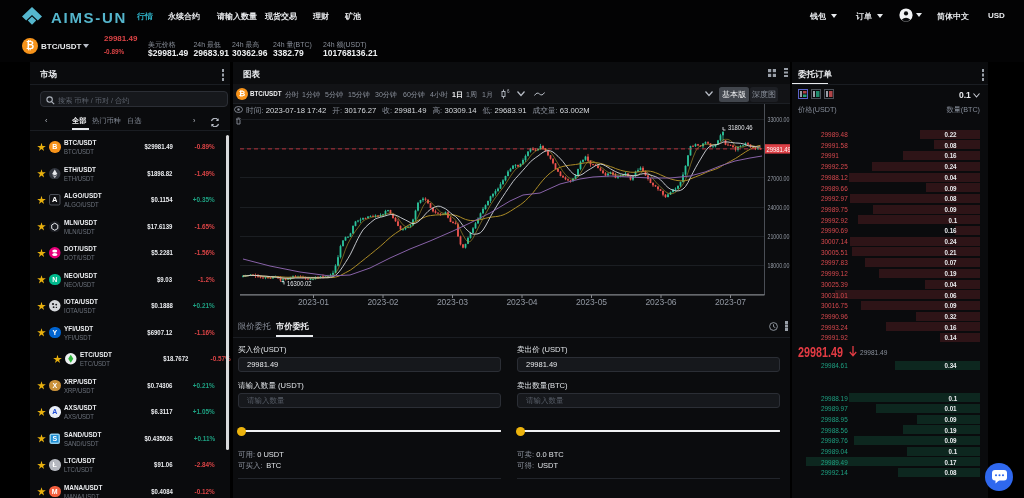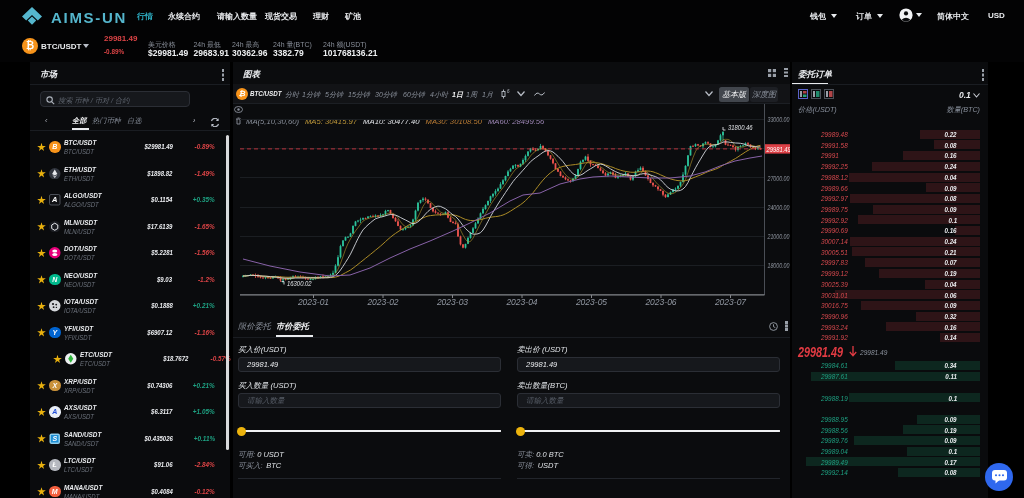--- a/index.html
+++ b/index.html
@@ -15,29 +15,29 @@
 #logo{position:absolute;left:22px;top:7px;}
 #logotxt{position:absolute;left:51px;top:9px;font-size:15px;font-weight:bold;color:#55b6cd;letter-spacing:1.7px;}
 .navitem{position:absolute;top:11px;font-size:8px;color:#e8eaed;font-weight:bold;}
 .ni-act{color:#2fb3c9;}
 .caret{display:inline-block;width:0;height:0;border-left:3.5px solid transparent;border-right:3.5px solid transparent;border-top:4.5px solid #e8eaed;vertical-align:1px;}
 
 #ticker{position:absolute;left:0;top:30px;width:1024px;height:32px;background:#030304;}
 .tlabel{font-size:6.9px;color:#8a909b;}
 .tval{font-size:8.5px;color:#eef0f2;font-weight:bold;}
 
-.panel{position:absolute;background:#0a0b0d;font-style:italic;}
+.panel{position:absolute;background:#0a0b0d;}
 #lpanel{left:30px;top:62px;width:200px;height:436px;}
 #cpanel{left:233px;top:62px;width:557px;height:436px;background:#0b0c0e;}
 #rpanel{left:792px;top:62px;width:196px;height:436px;}
 .phead{position:absolute;left:10px;top:6.5px;font-size:8.5px;font-weight:bold;color:#eceef1;}
 .pline{position:absolute;left:0;right:0;top:22px;height:1px;background:#1a1d22;}
 .dots3{position:absolute;width:3px;height:3px;border-radius:50%;background:#9aa0a9;}
 
-#search{position:absolute;left:10px;top:29px;width:150px;height:16px;background:#16181c;border:1px solid #2b2e35;border-radius:4px;padding-left:16px;}
+#search{position:absolute;left:10px;top:29px;width:188px;height:16px;background:#16181c;border:1px solid #2b2e35;border-radius:4px;padding-left:16px;}
 #search span{position:absolute;left:17px;top:3.5px;font-size:7.2px;color:#5d636d;}
 
 .mtab{position:absolute;top:53.5px;font-size:7.2px;color:#868d99;}
 
 .crow{position:absolute;left:30px;width:196px;height:26.5px;}
 .star{position:absolute;left:7px;top:9px;width:9px;height:9px;background:#e9b10e;clip-path:polygon(50% 0%,61% 35%,98% 35%,68% 57%,79% 91%,50% 70%,21% 91%,32% 57%,2% 35%,39% 35%);}
 .cic{position:absolute;left:19px;top:7.5px;width:11.5px;height:11.5px;border-radius:50%;font-size:7px;font-weight:bold;color:#fff;text-align:center;line-height:11.5px;}
 .cname{position:absolute;left:34px;top:4.5px;font-size:8px;font-weight:bold;color:#eceef1;transform:scaleX(.8);transform-origin:0 50%;}
 .csub{position:absolute;left:34px;top:13.5px;font-size:7.5px;color:#6c727c;transform:scaleX(.8);transform-origin:0 50%;}
 .cprice{position:absolute;right:53.5px;top:8.5px;font-size:8px;font-weight:bold;color:#eceef1;text-align:right;transform:scaleX(.75);transform-origin:100% 50%;}
@@ -326,21 +326,21 @@
     <div class="btnbase" style="left:517px;width:28px;background:#1d1f24;color:#8a909b;">深度图</div>
   </div>
 
   <svg class="abs" style="left:1px;top:44px;" width="9" height="7" viewBox="0 0 9 7">
       <ellipse cx="4.5" cy="3.5" rx="4" ry="3" fill="none" stroke="#8a909b" stroke-width="0.9"></ellipse>
       <circle cx="4.5" cy="3.5" r="1.2" fill="#8a909b"></circle>
     </svg>
   <svg class="abs" style="left:2px;top:54.5px;" width="7" height="8" viewBox="0 0 7 8">
       <path d="M1 2 L6 2 M2 2 L2 7 L5 7 L5 2 M2.5 1 L4.5 1" fill="none" stroke="#8a909b" stroke-width="0.9"></path>
     </svg>
-  <div class="inforow" style="left:13px;top:55px;">MA(5,10,30,60)  <span style="color:#c0993a;">MA5: 30415.97</span>  <span style="color:#e3e5e9;">MA10: 30477.40</span>  <span style="color:#bd7e35;">MA30: 30108.50</span>  <span style="color:#9d86b5;">MA60: 28499.56</span></div>
+  <div class="inforow" style="left:13px;top:44px;">时间: <b>2023-07-18 17:42</b>  开: <b>30176.27</b>  收: <b>29981.49</b>  高: <b>30309.14</b>  低: <b>29683.91</b>  成交量: <b>63.002M</b></div>
   <div class="abs" style="left:0;top:0;width:557px;height:436px;">
       <svg class="abs" style="left:0;top:0;" width="557" height="436" viewBox="0 0 557 436" shape-rendering="crispEdges">
 <line x1="7" y1="57.5" x2="531" y2="57.5" stroke="#1b1e22" stroke-width="1"></line>
 <line x1="7" y1="115.9" x2="531" y2="115.9" stroke="#1b1e22" stroke-width="1"></line>
 <line x1="7" y1="145.1" x2="531" y2="145.1" stroke="#1b1e22" stroke-width="1"></line>
 <line x1="7" y1="174.3" x2="531" y2="174.3" stroke="#1b1e22" stroke-width="1"></line>
 <line x1="7" y1="203.5" x2="531" y2="203.5" stroke="#1b1e22" stroke-width="1"></line>
 <line x1="7" y1="86.7" x2="531" y2="86.7" stroke="#1b1e22" stroke-width="1"></line>
 </svg>
 <svg class="abs" style="left:0;top:0;" width="557" height="436" viewBox="0 0 557 436">
@@ -802,21 +802,21 @@
   <svg class="abs" style="left:536px;top:260px;" width="9" height="9" viewBox="0 0 9 9">
       <circle cx="4.5" cy="4.5" r="3.9" fill="none" stroke="#9aa0a9" stroke-width="0.9"></circle>
       <path d="M4.5 2.3 L4.5 4.7 L6.3 5.6" fill="none" stroke="#9aa0a9" stroke-width="0.9"></path>
     </svg>
   <div class="dots3" style="left:552px;top:259px;box-shadow:0 3.5px 0 #9aa0a9,0 7px 0 #9aa0a9;width:2.5px;height:2.5px;border-radius:0;"></div>
 
   <div class="flabel" style="left:5px;top:283px;">买入价(USDT)</div>
   <div class="finput" style="left:5px;top:295px;">29981.49</div>
   <div class="flabel" style="left:284px;top:283px;">卖出价 (USDT)</div>
   <div class="finput" style="left:284px;top:295px;">29981.49</div>
-  <div class="flabel" style="left:5px;top:319px;">买入数量 (USDT)</div>
+  <div class="flabel" style="left:5px;top:319px;">请输入数量 (USDT)</div>
   <div class="finput ph" style="left:5px;top:331px;">请输入数量</div>
   <div class="flabel" style="left:284px;top:319px;">卖出数量(BTC)</div>
   <div class="finput ph" style="left:284px;top:331px;">请输入数量</div>
 
   <div class="slider" style="left:5px;top:368px;">
     <div class="sdot" style="left:26px;"></div>
       <div class="sdot" style="left:52px;"></div>
       <div class="sdot" style="left:78px;"></div>
       <div class="sdot" style="left:104px;"></div>
       <div class="sdot" style="left:130px;"></div>
@@ -979,29 +979,29 @@
   <div class="abs red" style="left:6px;top:280.5px;font-size:15px;font-weight:bold;color:#e23b43;transform:scaleX(.72);transform-origin:0 50%;">29981.49</div>
   <svg class="abs" style="left:57px;top:284px;" width="8" height="11" viewBox="0 0 8 11">
       <path d="M4 0 L4 9 M0.8 6 L4 9.8 L7.2 6" fill="none" stroke="#e23b43" stroke-width="1.3"></path>
     </svg>
   <div class="abs" style="left:68px;top:285.5px;font-size:8px;color:#8a909b;transform:scaleX(.82);transform-origin:0 50%;">29981.49</div>
   <div class="obrow" style="top:298.4px;">
       <div class="obbar bidbar" style="width:85px;"></div>
       <div class="obp bidp">29984.61</div>
       <div class="obq">0.34</div>
     </div>
-<div class="obrow" style="top:309.1px;">
-      <div class="obbar bidbar" style="width:169px;"></div>
-      <div class="obp bidp">29987.61</div>
-      <div class="obq">0.11</div>
-    </div>
 <div class="obrow" style="top:330.5px;">
       <div class="obbar bidbar" style="width:131px;"></div>
       <div class="obp bidp">29988.19</div>
       <div class="obq">0.1</div>
+    </div>
+<div class="obrow" style="top:341.2px;">
+      <div class="obbar bidbar" style="width:104px;"></div>
+      <div class="obp bidp">29989.97</div>
+      <div class="obq">0.01</div>
     </div>
 <div class="obrow" style="top:351.9px;">
       <div class="obbar bidbar" style="width:63px;"></div>
       <div class="obp bidp">29988.95</div>
       <div class="obq">0.09</div>
     </div>
 <div class="obrow" style="top:362.6px;">
       <div class="obbar bidbar" style="width:77px;"></div>
       <div class="obp bidp">29988.56</div>
       <div class="obq">0.19</div>

